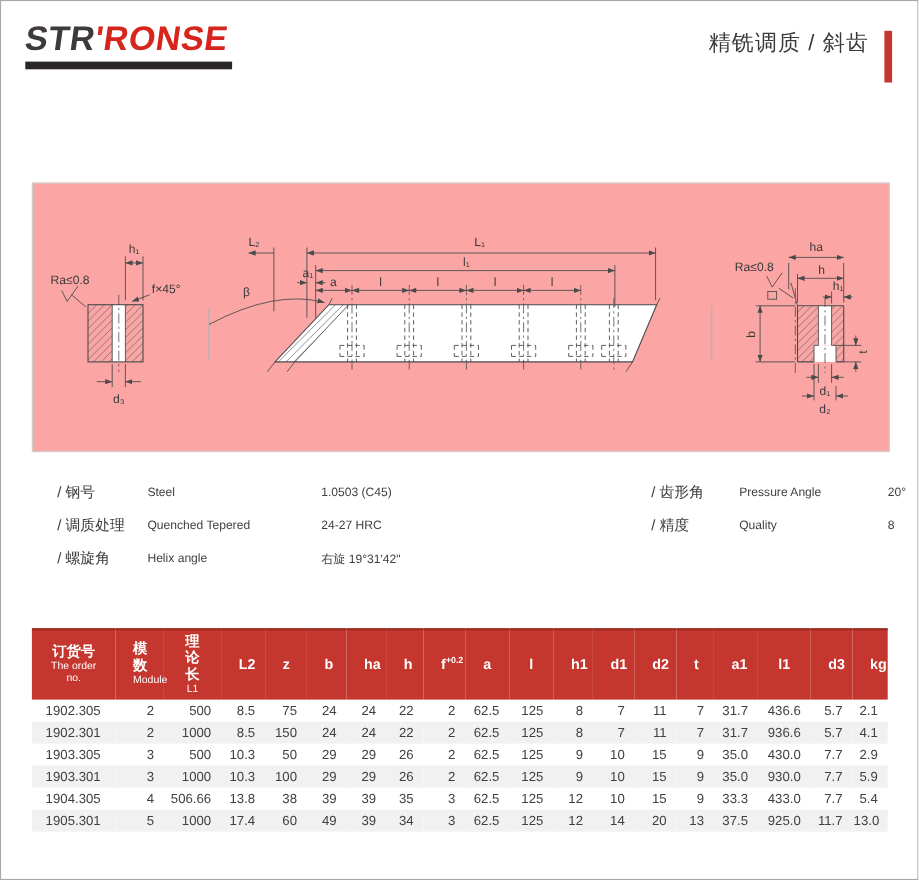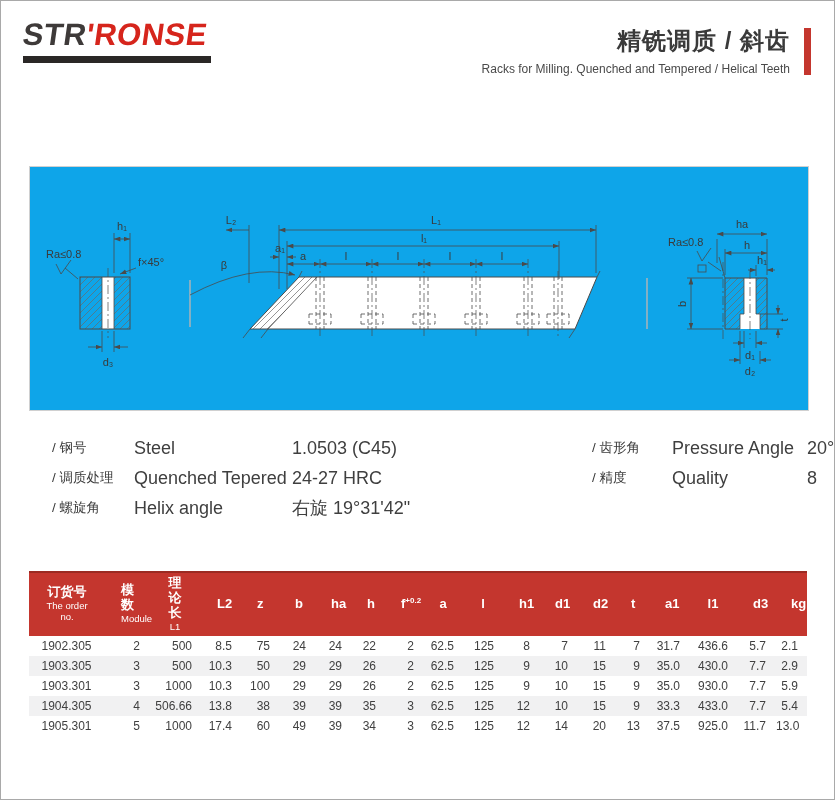--- a/index.html
+++ b/index.html
@@ -6,43 +6,43 @@
   body{font-family:"Liberation Sans","DejaVu Sans",sans-serif;color:#3a3a3a;}
   .page{position:relative;width:833px;height:798px;background:#fff;border:1px solid #a9a9a9;overflow:hidden;}
 
   
   .logo-block{position:absolute;left:22px;top:16px;}
   .logo-text{font-size:31px;font-weight:800;transform:skewX(-8deg);letter-spacing:.5px;white-space:nowrap;}
   .logo-str{color:#3e3a39;}
   .logo-ronse{color:#d6251c;}
   .logo-bar{width:188px;height:7px;background:#2a2726;margin-top:3px;}
   .header-right{position:absolute;right:44px;top:24px;text-align:right;}
-  .title-zh{font-size:24px;font-weight:bold;color:#3a3a3a;letter-spacing:1px;}
+  .title-zh{font-size:20px;font-weight:normal;color:#3a3a3a;letter-spacing:1px;}
   .title-en{font-size:12px;color:#4a4a4a;margin-top:5px;}
   .red-bar{position:absolute;right:23px;top:27px;width:7px;height:47px;background:#c4362e;}
 
   
-  .drawing-box{position:absolute;left:28px;top:165px;width:778px;height:243px;border:1px solid #d0d0d0;background:#0ea5e9;}
+  .drawing-box{position:absolute;left:28px;top:165px;width:778px;height:243px;border:1px solid #d0d0d0;background:#fca5a5;}
   .drawing-box svg{display:block;}
   svg text{font-family:"Liberation Sans","DejaVu Sans",sans-serif;font-size:11px;fill:#3a3a3a;}
   .ln{stroke:#4a4a4a;stroke-width:1;fill:none;}
   .thin{stroke:#4a4a4a;stroke-width:.8;fill:none;}
   .cl{stroke:#4a4a4a;stroke-width:.7;fill:none;stroke-dasharray:9 3 2 3;}
   .hid{stroke:#4a4a4a;stroke-width:.8;fill:none;stroke-dasharray:4 3;}
   .sep{stroke:#b5b5b5;stroke-width:1.4;fill:none;}
 
   
   .specs{position:absolute;font-size:13px;}
   .specs-left{left:28px;top:432px;width:470px;}
   .specs-right{left:568px;top:432px;width:240px;}
   .spec-row{display:grid;height:30px;align-items:center;margin-left:23px;}
   .specs-left .spec-row{grid-template-columns:82px 158px auto;}
   .specs-right .spec-row{grid-template-columns:80px 135px auto;}
   .spec-zh{font-size:13.5px;}
-  .spec-en,.spec-val{font-size:18px;color:#3f3f3f;}
+  .spec-en,.spec-val{font-size:11px;color:#3f3f3f;}
 
   
   .table-wrap{position:absolute;left:28px;top:570px;width:778px;}
   table.spec-table{width:778px;border-collapse:collapse;table-layout:fixed;}
   .spec-table thead tr{background:#c4362e;color:#fff;}
   .spec-table th{font-weight:bold;font-size:13px;padding:3px 16px;vertical-align:middle;height:36px;line-height:1.15;border-top:2px solid #9b2a22;}
   .th-zh{font-size:13px;font-weight:bold;}
   .th-en{font-size:9.5px;font-weight:normal;margin-top:1px;}
   .spec-table th sup{font-size:8px;}
   .spec-table td{font-size:12px;color:#404040;text-align:right;padding:3px 9px 3px 1px;white-space:nowrap;}
@@ -53,21 +53,20 @@
 <body>
 
 <div class="page">
 
   <div class="logo-block">
     <div class="logo-text"><span class="logo-str">STR</span><span class="logo-ronse">'RONSE</span></div>
     <div class="logo-bar"></div>
   </div>
   <div class="header-right">
     <div class="title-zh">精铣调质 / 斜齿</div>
-    <div class="title-en">Racks for Milling. Quenched and Tempered / Helical Teeth</div>
   </div>
   <div class="red-bar"></div>
 
   <div class="drawing-box">
     <svg width="778" height="243" viewBox="0 0 778 243">
       <defs>
         <pattern id="hatch" width="7" height="7" patternUnits="userSpaceOnUse">
           <path d="M-1,8 L8,-1" stroke="#6a6a6a" stroke-width="0.7"></path>
           <path d="M-4.5,4.5 L4.5,-4.5" stroke="#6a6a6a" stroke-width="0.7"></path>
           <path d="M2.5,11.5 L11.5,2.5" stroke="#6a6a6a" stroke-width="0.7"></path>
@@ -376,20 +375,41 @@
             <td>8</td>
             <td>7</td>
             <td>11</td>
             <td>7</td>
             <td>31.7</td>
             <td>436.6</td>
             <td>5.7</td>
             <td>2.1</td>
           </tr>
           <tr>
+            <td class="c-first">1902.301</td>
+            <td>2</td>
+            <td>1000</td>
+            <td>8.5</td>
+            <td>150</td>
+            <td>24</td>
+            <td>24</td>
+            <td>22</td>
+            <td>2</td>
+            <td>62.5</td>
+            <td>125</td>
+            <td>8</td>
+            <td>7</td>
+            <td>11</td>
+            <td>7</td>
+            <td>31.7</td>
+            <td>936.6</td>
+            <td>5.7</td>
+            <td>4.1</td>
+          </tr>
+          <tr>
             <td class="c-first">1903.305</td>
             <td>3</td>
             <td>500</td>
             <td>10.3</td>
             <td>50</td>
             <td>29</td>
             <td>29</td>
             <td>26</td>
             <td>2</td>
             <td>62.5</td>

